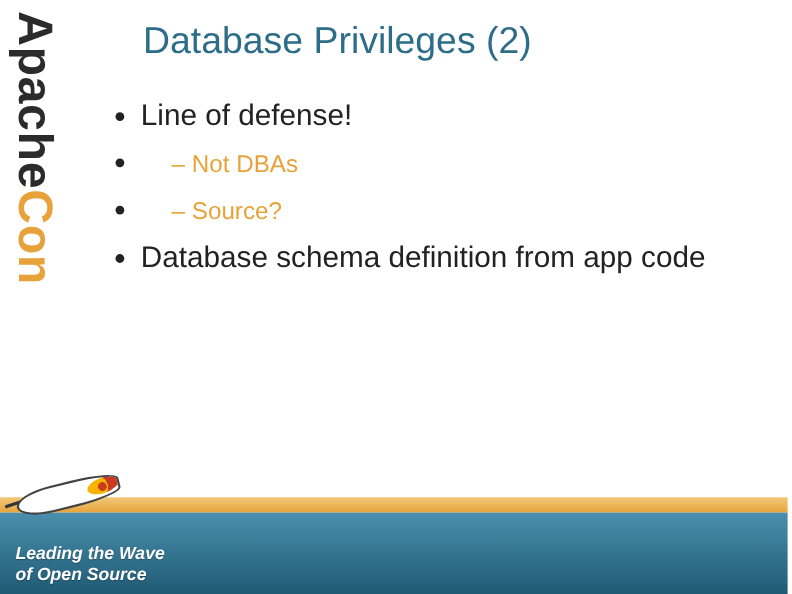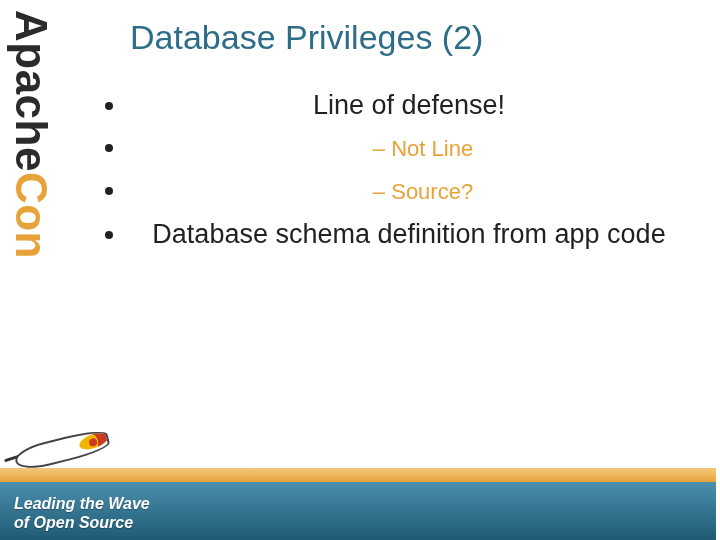--- a/index.html
+++ b/index.html
@@ -9,29 +9,29 @@
   
   .logo-col { position: absolute; left: 8px; top: 10px; width: 60px; height: 400px; }
   .logo-wordmark { transform: rotate(90deg); transform-origin: left top; position: absolute; left: 48px; top: 0; font-size: 44px; font-weight: 700; letter-spacing: 0.5px; white-space: nowrap; }
   .logo-wordmark .dark { color: #2b2b2b; }
   .logo-wordmark .orange { color: #e7a33a; font-weight: 600; }
 
   
   .title { position: absolute; top: 18px; left: 130px; right: 20px; text-align: left; color: #2e6d8a; font-size: 34px; font-weight: 400; }
 
   
-  .body { position: absolute; top: 88px; left: 100px; right: 30px; color: #333; text-align: center; }
+  .body { position: absolute; top: 88px; left: 100px; right: 30px; color: #333; }
   .ul1 { list-style: disc; padding-left: 28px; font-size: 27px; line-height: 1.32; font-weight: 400; color: #222; }
   .ul1 > li { margin-bottom: 4px; }
   .ul2 { list-style: none; padding-left: 28px; margin-top: 6px; margin-bottom: 10px; }
   .ul2 > li { color: #e7a33a; font-size: 22px; line-height: 1.35; }
   .ul2 > li::before { content: "– "; color: #e7a33a; }
 
   
-  .footer { position: absolute; left: 0; right: 4px; bottom: 0; height: 72px; }
+  .footer { position: absolute; left: 0; right: 4px; bottom: 0; height: 88px; }
   .footer-top { position: absolute; left: 0; right: 0; top: 0; height: 14px; background: linear-gradient(#f2c97a, #e7a33a); }
   .footer-main { position: absolute; left: 0; right: 0; top: 14px; bottom: 0; background: linear-gradient(#4a8fad, #1f5a74); }
   .footer-text { position: absolute; left: 14px; bottom: 8px; color: #fff; font-style: italic; font-weight: 700; font-size: 16px; line-height: 1.15; text-shadow: 0 1px 1px rgba(0,0,0,.3); }
 
   
   .feather { position: absolute; left: 2px; width: 118px; height: 76px; z-index: 5; }
   .feather.big { bottom: 60px; }
   .feather-shape { position: absolute; left: 12px; top: 34px; width: 96px; height: 24px; background: #fff; border: 2px solid #444; border-radius: 60% 80% 80% 60% / 90% 60% 60% 90%; transform: rotate(-14deg); overflow: hidden; }
   .feather-tip { position: absolute; right: -2px; top: 2px; width: 30px; height: 14px; background: radial-gradient(circle at 30% 50%, #f4b400 0 45%, #cc3b1f 46% 100%); border-radius: 50%; transform: rotate(-6deg); }
   .feather-eye { position: absolute; right: 10px; top: 6px; width: 8px; height: 8px; background: #cc3b1f; border-radius: 50%; }
@@ -50,21 +50,21 @@
 
   <h1 class="title">Database Privileges (2)</h1>
 
   <div class="body">
     <ul class="ul1">
       <li>
         <span>Line of defense!</span>
       </li>
       <li>
         <ul class="ul2">
-          <li>Not Line</li>
+          <li>Not DBAs</li>
         </ul>
       </li>
       <li>
         <ul class="ul2">
           <li>Source?</li>
         </ul>
       </li>
       <li>
         <span>Database schema definition from app code</span>
       </li>

